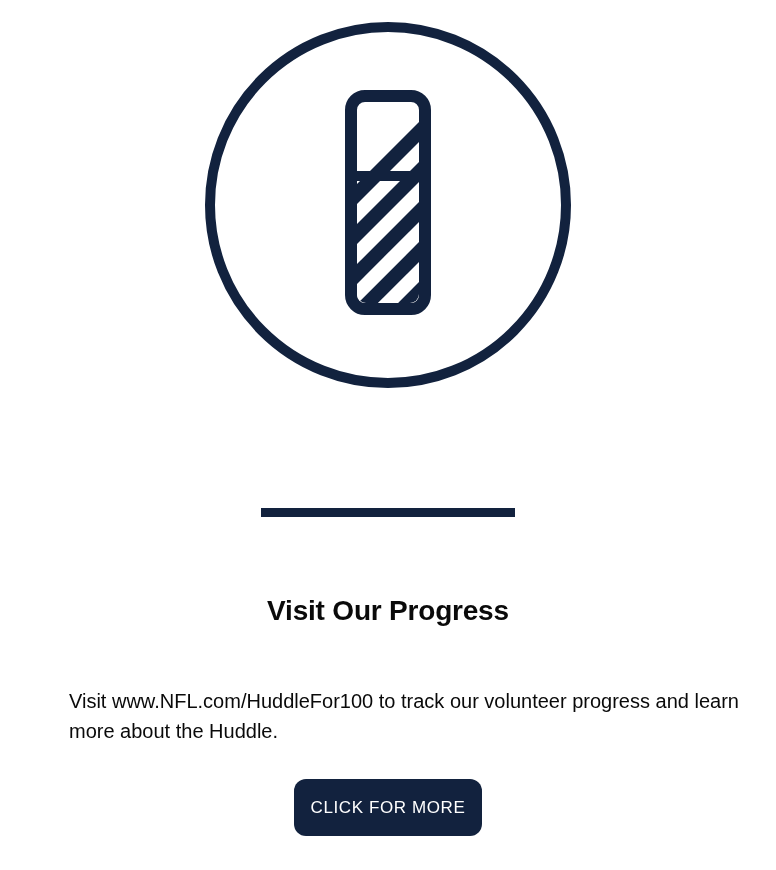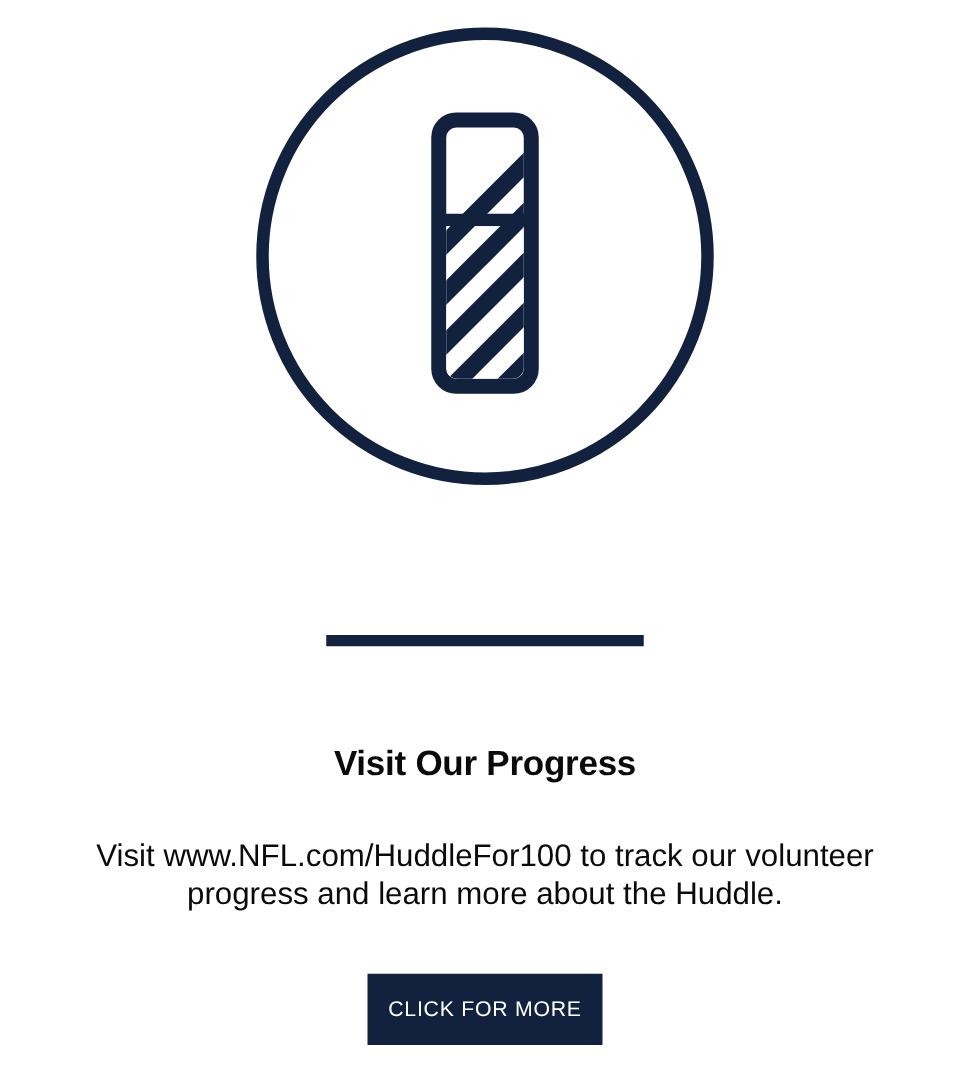--- a/index.html
+++ b/index.html
@@ -68,24 +68,24 @@
     line-height: 38px;
   }
 
   
   .body-copy {
     position: absolute;
     left: 50%;
     transform: translateX(-50%);
     top: 670px;
     width: 670px;
-    margin: 0;
-    text-align: center;
+    margin: 16px;
+    text-align: left;
     font-family: "Liberation Sans", sans-serif;
-    font-size: 25px;
+    font-size: 20px;
     font-weight: normal;
     line-height: 30px;
     color: #0a0a0a;
   }
 
   
   .cta-wrap {
     position: absolute;
     left: 0;
     top: 779px;
@@ -94,21 +94,21 @@
     justify-content: center;
   }
   .cta-button {
     display: inline-flex;
     align-items: center;
     justify-content: center;
     width: 188px;
     height: 57px;
     background: #12223E;
     border: none;
-    border-radius: 0;
+    border-radius: 12px;
     cursor: pointer;
     padding: 0;
   }
   .cta-button-label {
     font-family: "Liberation Sans", sans-serif;
     font-size: 17px;
     font-weight: normal;
     letter-spacing: 0.6px;
     color: #ffffff;
     text-transform: none;

